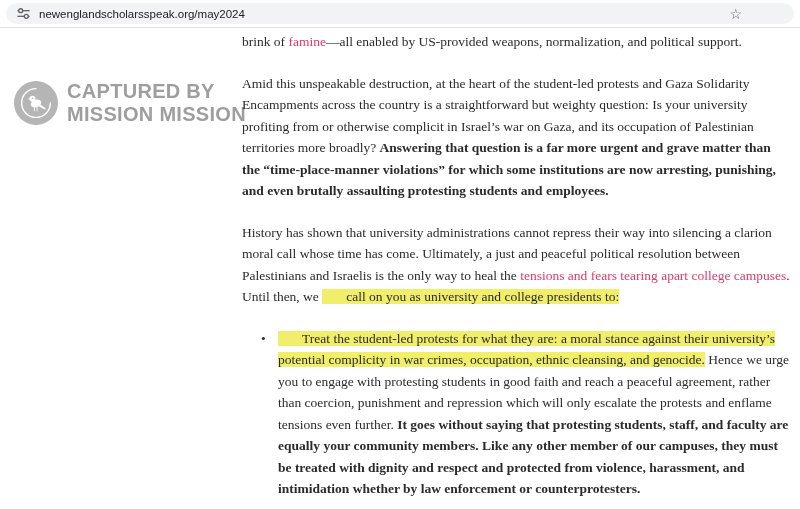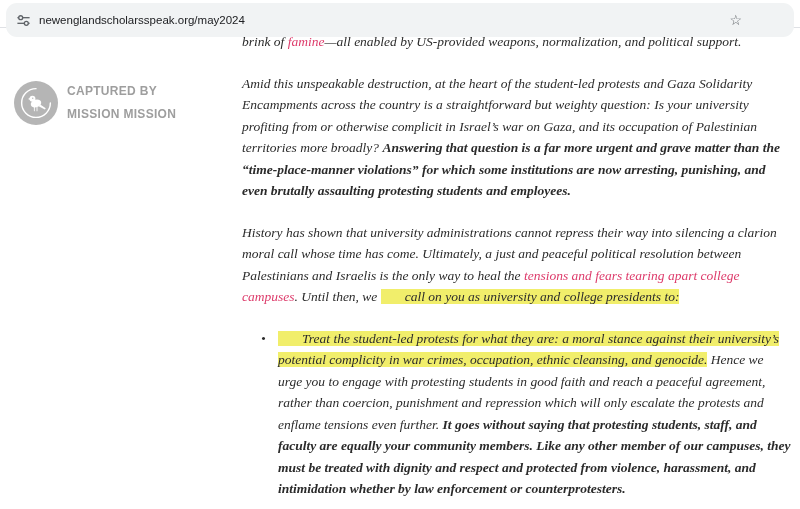--- a/index.html
+++ b/index.html
@@ -6,49 +6,49 @@
   body{
     width:800px;height:509px;overflow:hidden;background:#fff;
     font-family:"Liberation Serif",serif;position:relative;
   }
   
   .browser-bar{
     position:absolute;top:0;left:0;width:800px;height:28px;
     background:#fff;border-bottom:1px solid #dfe1e5;box-sizing:border-box;
   }
   .omnibox{
-    position:absolute;left:6px;right:6px;top:3px;height:34px;
+    position:absolute;left:6px;right:6px;top:3px;height:21px;
     background:var(--omnibox-bg,#f1f3f4);border-radius:11px;
     display:flex;align-items:center;padding:0 10px;box-sizing:border-box;
   }
   .site-info-icon{display:inline-flex;align-items:center;flex:0 0 auto;}
   .url-text{
     font-family:"Liberation Sans",sans-serif;font-size:11.5px;color:#202124;
     margin-left:8px;flex:1 1 auto;white-space:nowrap;overflow:hidden;
   }
   .star-icon{
     font-family:"DejaVu Sans",sans-serif;font-size:14px;color:#5f6368;
     margin-right:42px;flex:0 0 auto;line-height:1;cursor:default;
   }
   
   .watermark{position:absolute;left:14px;top:80px;display:flex;align-items:center;}
   .logo-circle{width:44px;height:44px;flex:0 0 auto;}
   .wm-text{
     margin-left:9px;
     font-family:"Liberation Sans",sans-serif;font-weight:700;
     color:var(--watermark-gray,#9e9e9e);
-    font-size:12px;line-height:23px;letter-spacing:.3px;white-space:nowrap;
+    font-size:20px;line-height:23px;letter-spacing:.3px;white-space:nowrap;
   }
   
   .content{
     position:absolute;left:242px;top:31px;width:549px;
     font-size:13.5px;line-height:21.5px;color:var(--body-text,#2b2b2b);
     text-align:left;
   }
-  .content p{margin:0 0 20px 0;font-style:italic;}
+  .content p{margin:0 0 20px 0;}
   .bullet-item{position:relative;padding-left:36px;box-sizing:border-box;margin:0;}
   .bullet-dot{position:absolute;left:19px;top:0;}
   .seg-bold{font-weight:700;}
   .seg-link{color:var(--link-pink,#dd3a6a);cursor:pointer;}
   .seg-highlight{background:var(--highlight-yellow,#f1ee6b);padding-left:24px;}
 </style>
 </head>
 <body>
 
 <div class="browser-bar">

